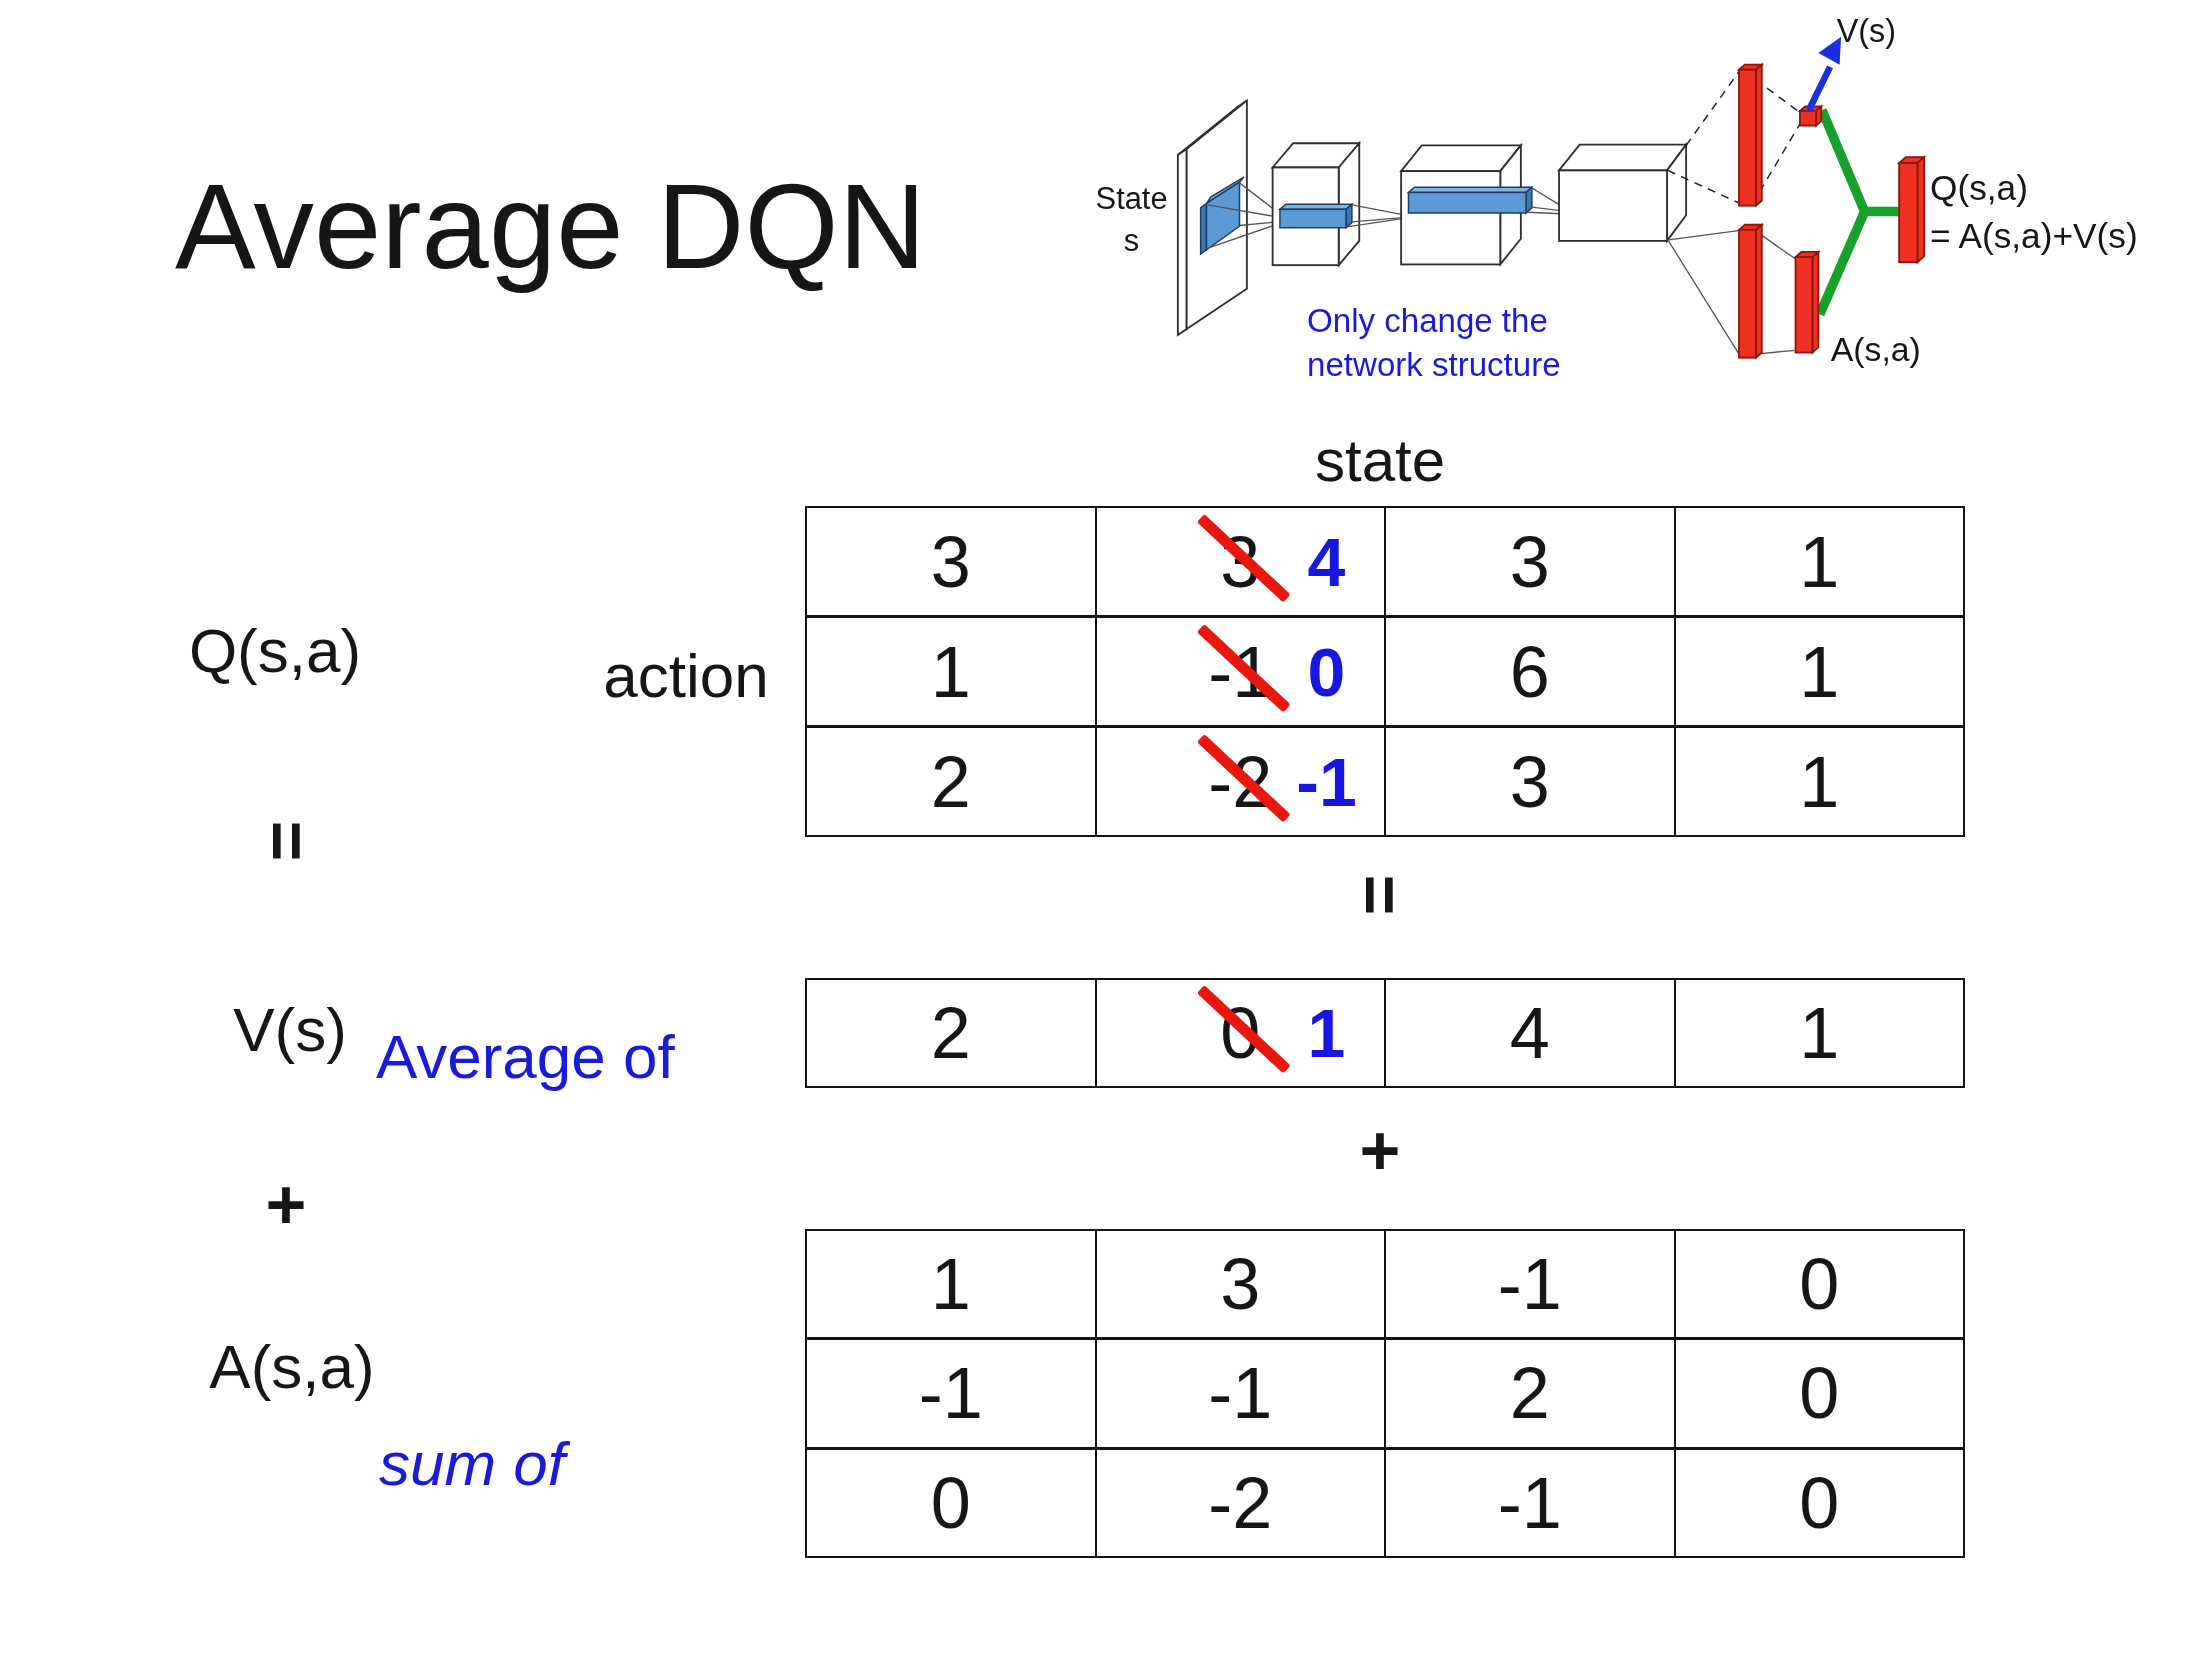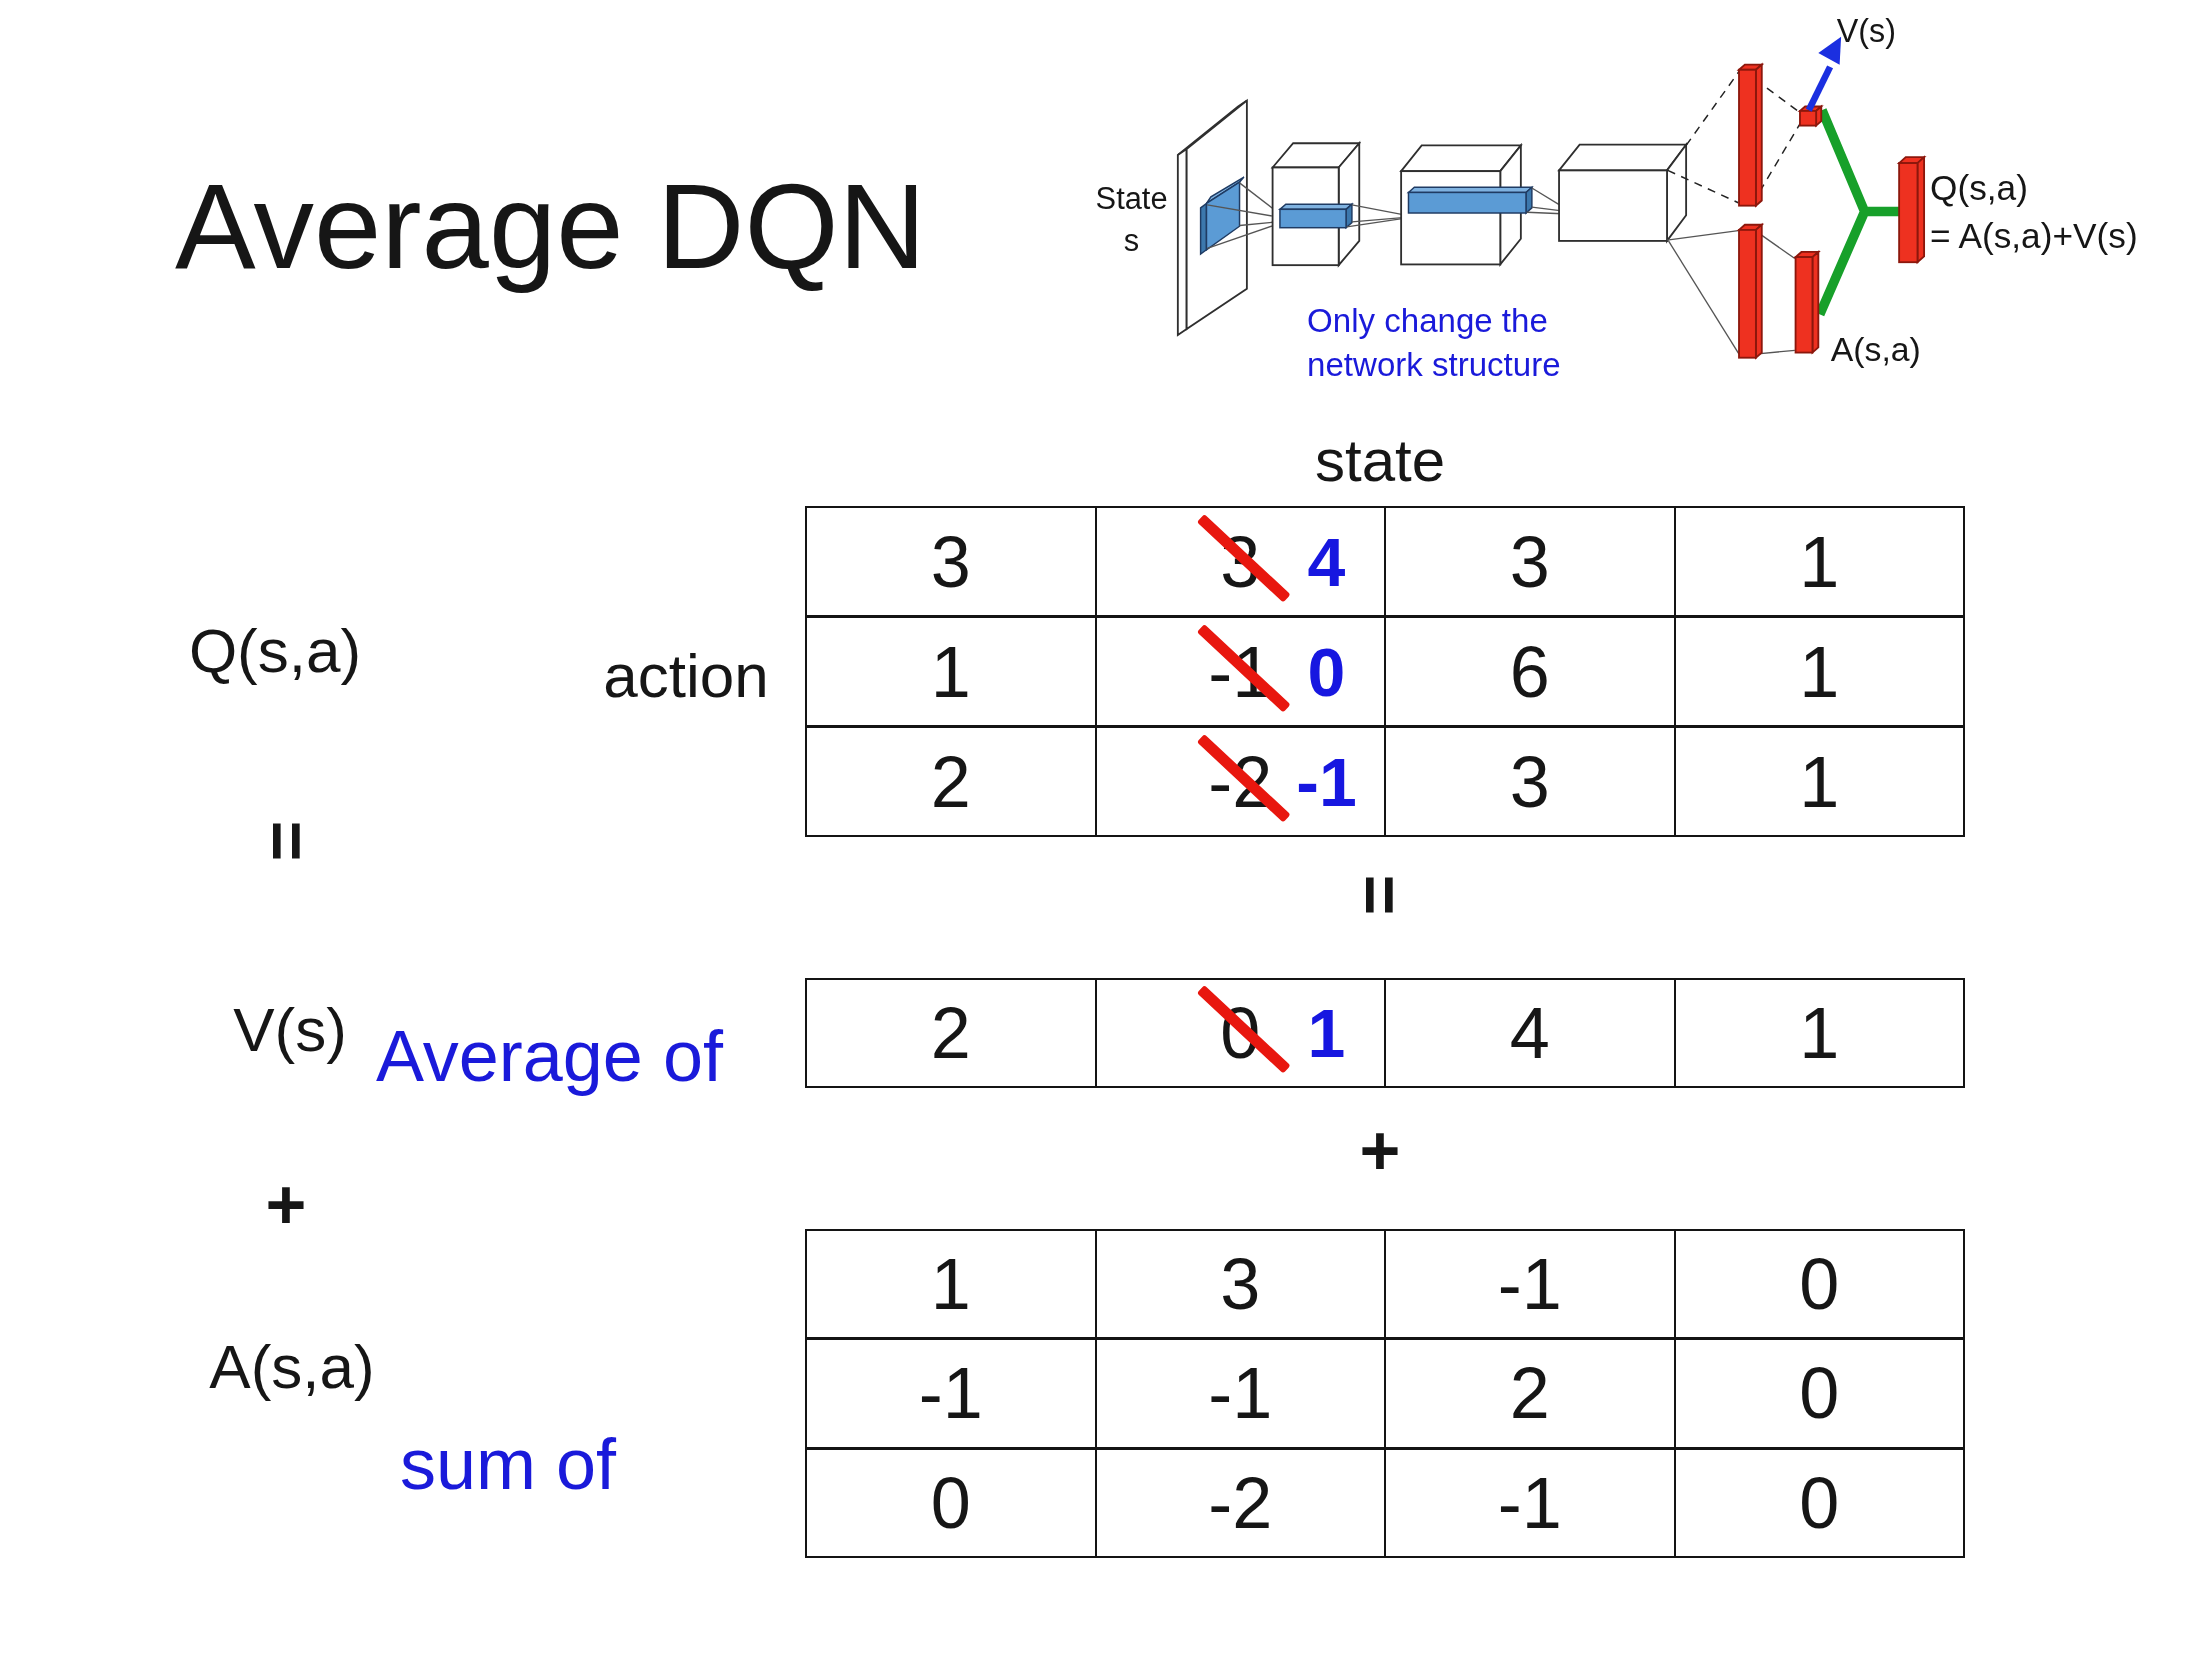--- a/index.html
+++ b/index.html
@@ -7,23 +7,23 @@
     width:2205px;height:1654px;background:#ffffff;position:relative;overflow:hidden;
     font-family:"Liberation Sans", sans-serif;color:var(--text,#161616);
   }
   .abs{position:absolute;}
   .center{transform:translate(-50%,-50%);}
   .slide-title{left:175px;top:163px;font-size:121px;line-height:1.05;color:var(--text);}
   .state-header{left:1380px;top:460px;font-size:60px;}
   .side-label{font-size:62px;}
   .rot-eq{font-size:70px;font-weight:bold;transform:translate(-50%,-50%) rotate(90deg);}
   .plus{font-size:70px;font-weight:bold;}
-  .blue-note{color:var(--blue-note,#1a1ada);font-size:72px;}
+  .blue-note{color:var(--blue-note,#1a1ada);font-size:62px;}
   .avg-note{left:376px;top:1013px;line-height:87px;}
-  .sum-note{left:400px;top:1425px;line-height:78px;}
+  .sum-note{left:379px;top:1425px;line-height:78px;font-style:italic;}
 
   .dtable{position:absolute;left:805px;width:1160px;border:2.9px solid var(--table-line,#141414);
           display:flex;flex-direction:column;box-sizing:border-box;background:#fff;}
   .q-pos{top:506px;height:331px;}
   .v-pos{top:978px;height:110px;}
   .a-pos{top:1229px;height:329px;}
   .trow{display:flex;flex:1;border-bottom:3.7px solid var(--table-line,#141414);}
   .trow:last-child{border-bottom:none;}
   .tcell{flex:1;position:relative;display:flex;align-items:center;justify-content:center;
          border-right:2.2px solid var(--table-line,#141414);}

